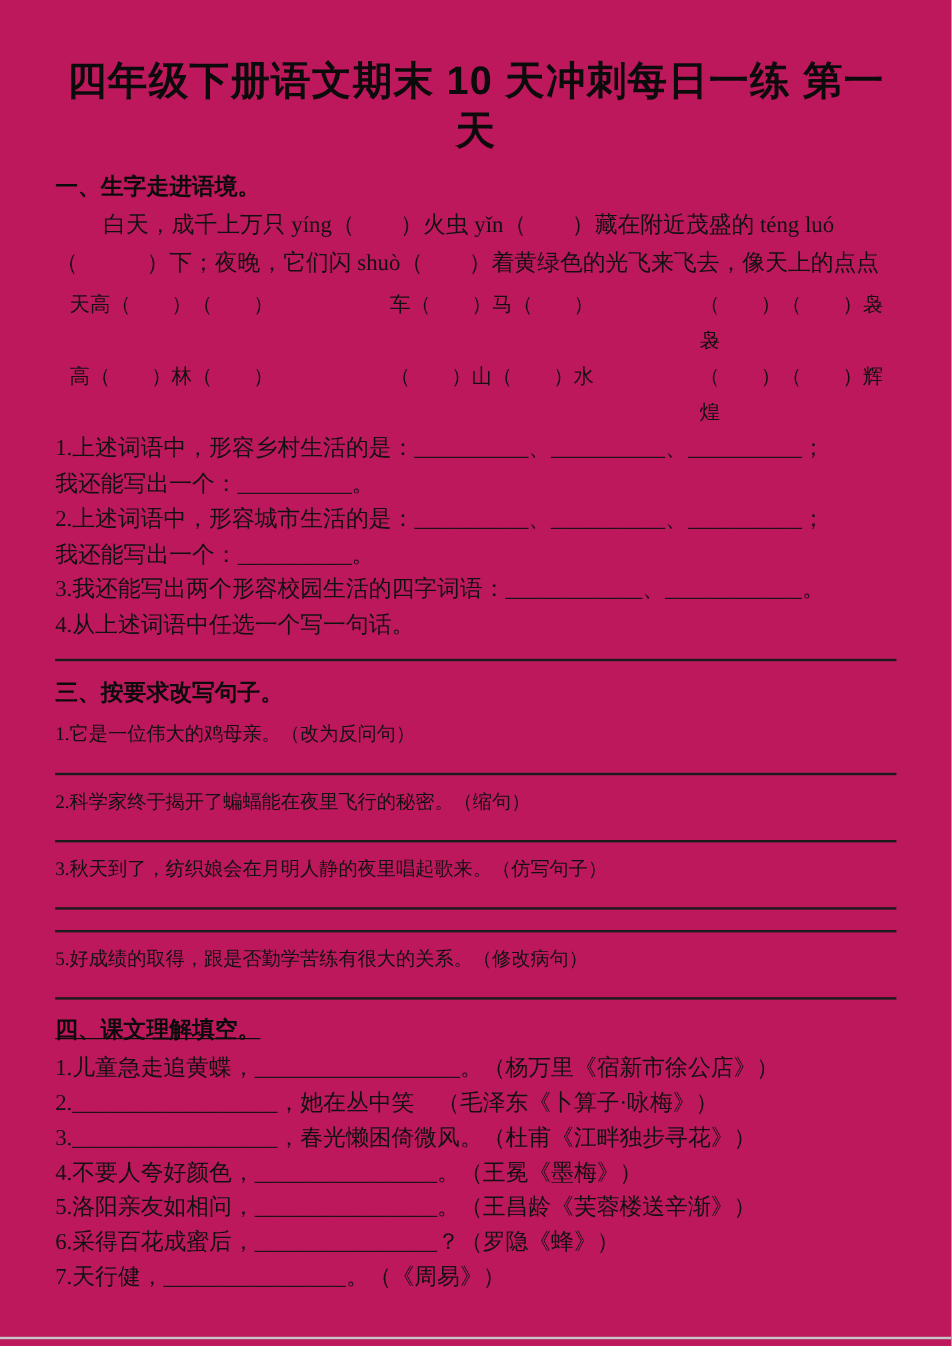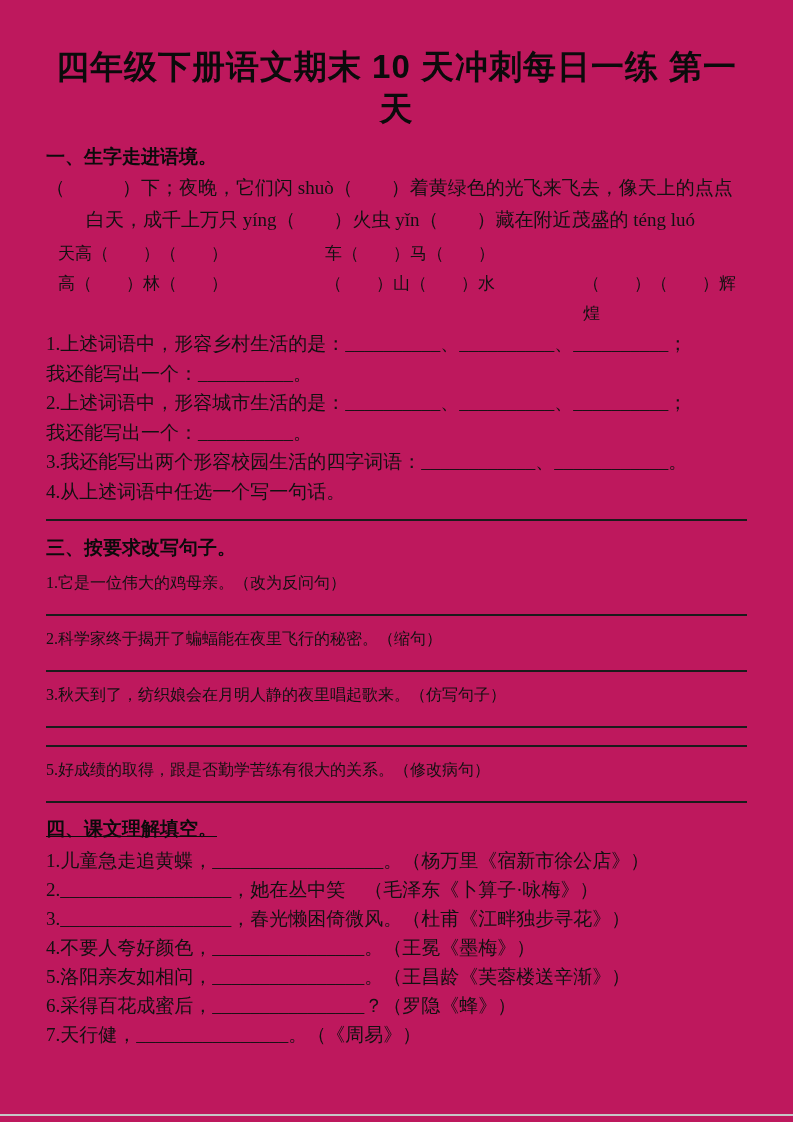--- a/index.html
+++ b/index.html
@@ -42,28 +42,29 @@
 </style>
 </head>
 <body>
 
 <div class="page">
 
   <h1 class="title">四年级下册语文期末 10 天冲刺每日一练 第一天</h1>
 
   <h2 class="shead s1h">一、生字走进语境。</h2>
   <div class="para">
+    <div class="pline indent">白天，成千上万只 yíng（　　）火虫 yǐn（　　）藏在附近茂盛的 téng luó</div>
     <div class="pline">（　　　）下；夜晚，它们闪 shuò（　　）着黄绿色的光飞来飞去，像天上的点点</div>
-    <div class="pline indent">白天，成千上万只 yíng（　　）火虫 yǐn（　　）藏在附近茂盛的 téng luó</div>
   </div>
 
   <div class="wordgrid">
     <div class="wrow">
       <span class="wc1">天高（　　）（　　）</span>
       <span class="wc2">车（　　）马（　　）</span>
+      <span class="wc3">（　　）（　　）袅袅</span>
     </div>
     <div class="wrow">
       <span class="wc1">高（　　）林（　　）</span>
       <span class="wc2">（　　）山（　　）水</span>
       <span class="wc3">（　　）（　　）辉煌</span>
     </div>
   </div>
   <div>
     <div class="qline">1.上述词语中，形容乡村生活的是：__________、__________、__________；</div>
     <div class="qline">我还能写出一个：__________。</div>

